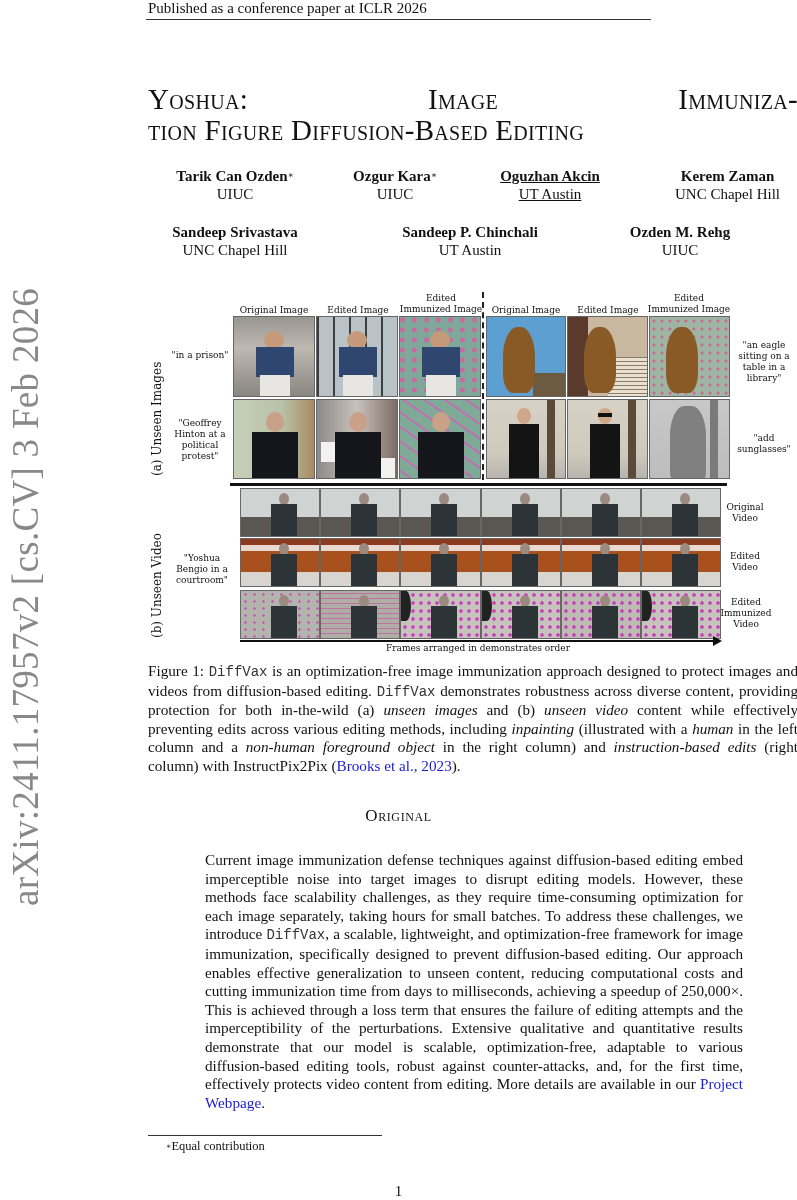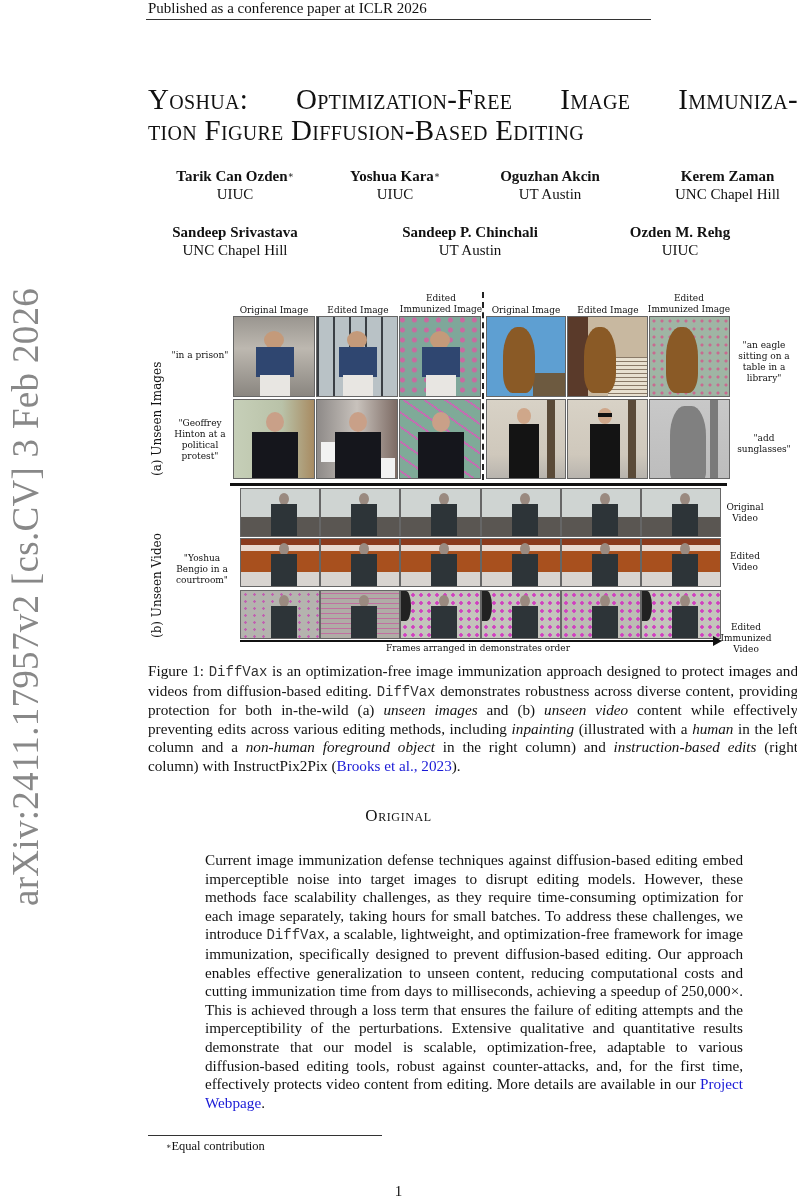--- a/index.html
+++ b/index.html
@@ -51,35 +51,34 @@
   .page-num { left: 0; width: 797px; top: 1183px; text-align: center; font-size: 15px; }
 </style>
 </head>
 <body>
 
 <div class="abs running-head">Published as a conference paper at ICLR 2026</div>
 <div class="abs head-rule"></div>
 
 <div class="abs title title-l1">
   <span>Yoshua:</span>
-  <span>Optimization-Free</span>
   <span>Image</span>
   <span>Immuniza-</span>
 </div>
 <div class="abs title title-l2">tion Figure Diffusion-Based Editing</div>
 
 <div class="abs author" style="left:160px; top:167px; width:150px;">
   <span class="name"><span>Tarik Can Ozden</span><sup>∗</sup></span>
   <span class="aff">UIUC</span>
 </div>
 <div class="abs author" style="left:335px; top:167px; width:120px;">
-  <span class="name"><span>Yoshua Kara</span><sup>∗</sup></span>
+  <span class="name"><span>Ozgur Kara</span><sup>∗</sup></span>
   <span class="aff">UIUC</span>
 </div>
-<div class="abs author" style="left:480px; top:167px; width:140px;">
+<div class="abs author" style="left:480px; top:167px; width:140px;text-decoration:underline;">
   <span class="name">Oguzhan Akcin</span>
   <span class="aff">UT Austin</span>
 </div>
 <div class="abs author" style="left:655px; top:167px; width:145px;">
   <span class="name">Kerem Zaman</span>
   <span class="aff">UNC Chapel Hill</span>
 </div>
 
 <div class="abs author" style="left:155px; top:223px; width:160px;">
   <span class="name">Sandeep Srivastava</span>
@@ -177,21 +176,21 @@
     <div style="position:absolute;left:60px;top:0;width:8px;height:80px;background:#7a7a7a;"></div>
     <div style="position:absolute;left:20px;top:6px;width:36px;height:74px;border-radius:40% 40% 10% 10%;background:#808080;"></div>
   </div>
 
   <div class="abs thick-rule"></div>
 
   <div class="abs fig-font prompt" style="left:168px; top:553px; width:68px;">"Yoshua Bengio in a courtroom"</div>
 
   <div class="abs fig-font prompt" style="left:722px; top:502px; width:46px;">Original Video</div>
   <div class="abs fig-font prompt" style="left:722px; top:551px; width:46px;">Edited Video</div>
-  <div class="abs fig-font prompt" style="left:720px; top:622px; width:52px;">Edited Immunized Video</div>
+  <div class="abs fig-font prompt" style="left:720px; top:597px; width:52px;">Edited Immunized Video</div>
 
   <div class="abs" style="left:240px; top:488px; width:481px; height:49px; display:flex;">
     <div class="img" style="flex:1; position:relative; background:linear-gradient(180deg,#cfd4d2 0 60%,#5a5652 60% 100%);">
         <div style="position:absolute;left:38px;top:4px;width:10px;height:12px;border-radius:50%;background:#9a8a80;"></div>
         <div style="position:absolute;left:30px;top:15px;width:26px;height:34px;background:#2d3438;"></div>
       </div>
     <div class="img" style="flex:1; position:relative; background:linear-gradient(180deg,#cfd4d2 0 60%,#5a5652 60% 100%);">
         <div style="position:absolute;left:38px;top:4px;width:10px;height:12px;border-radius:50%;background:#9a8a80;"></div>
         <div style="position:absolute;left:30px;top:15px;width:26px;height:34px;background:#2d3438;"></div>
       </div>

